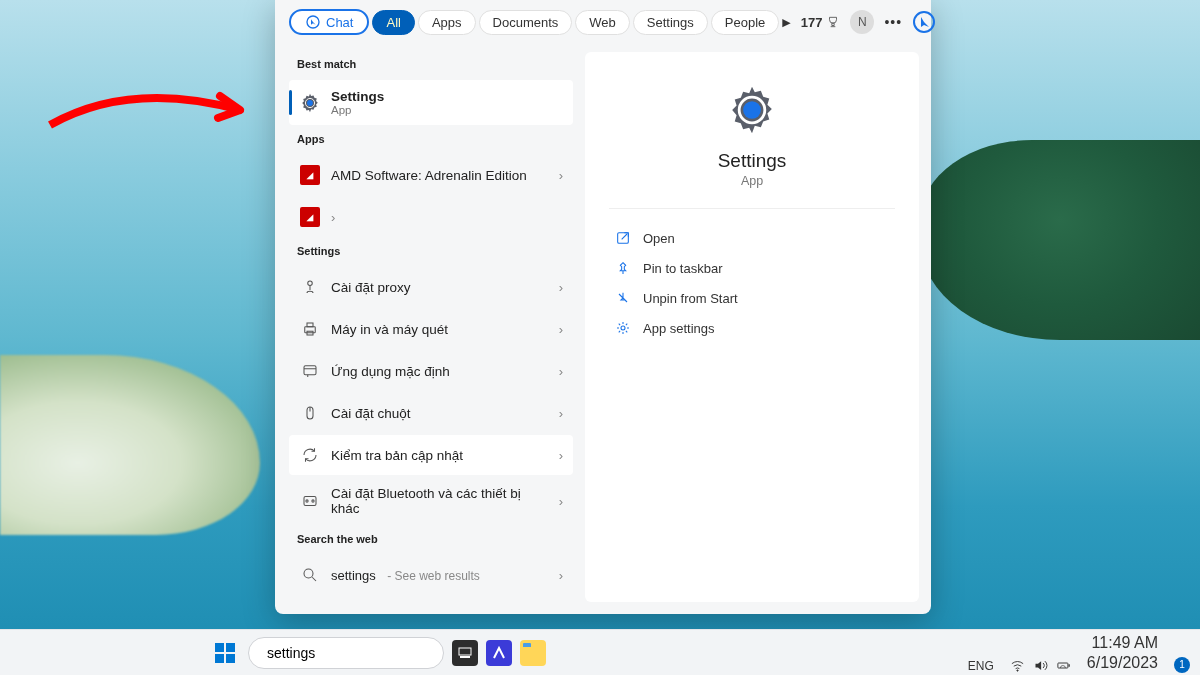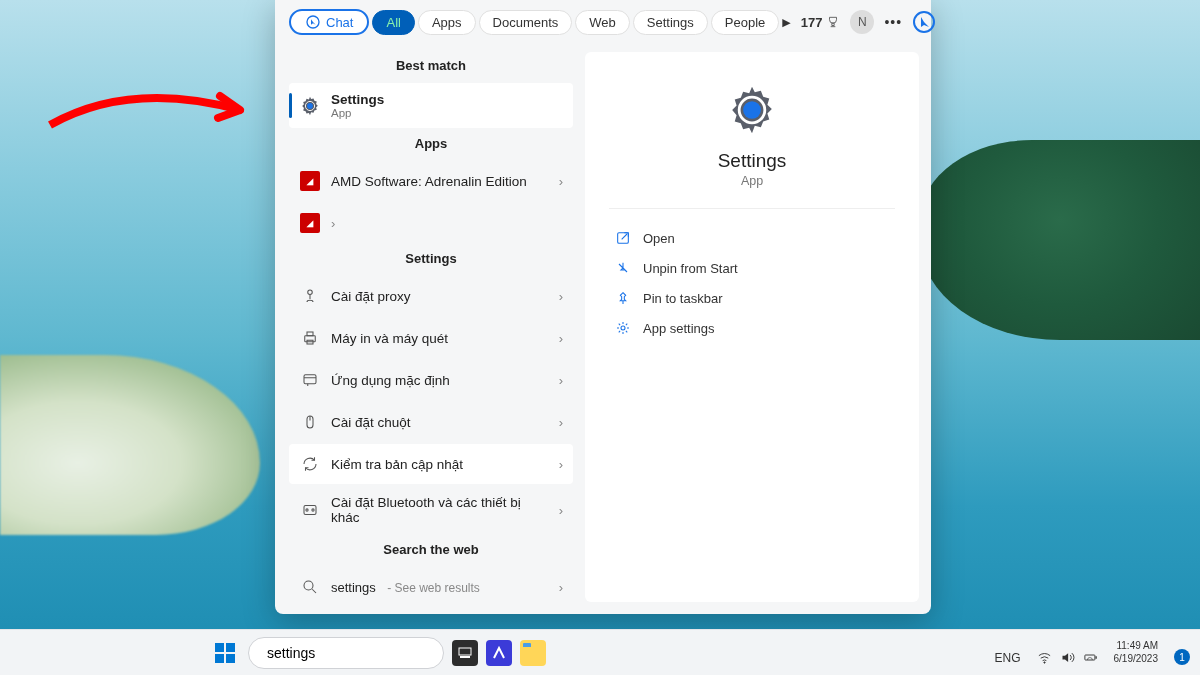--- a/index.html
+++ b/index.html
@@ -9,33 +9,33 @@
 .wallpaper::before { content:""; position:absolute; left:0; bottom:140px; width:260px; height:180px; background: radial-gradient(ellipse at 30% 60%, #e8f0e4 0%, #d4e2c8 40%, #a8c49a 70%, #7aa870 100%); border-radius: 0 60% 40% 0; filter: blur(1px); }
 .wallpaper::after { content:""; position:absolute; right:0; top:140px; width:280px; height:200px; background: radial-gradient(ellipse at 50% 40%, #2a6b4a 0%, #1f5a3d 50%, #1a4a32 100%); border-radius: 40% 0 0 50%; }
 
 .arrow-annotation { position: absolute; left: 40px; top: 85px; width: 220px; height: 60px; z-index: 5; }
 
 .search-panel { position: absolute; left: 275px; top: 0; width: 656px; height: 614px; background: #f5f6f7; border-radius: 0 0 8px 8px; box-shadow: 0 8px 32px rgba(0,0,0,.25); z-index: 10; display: flex; flex-direction: column; }
 
 .tabs-row { display: flex; align-items: center; padding: 9px 14px; gap: 3px; }
 .tab-chat { display: flex; align-items: center; gap: 5px; padding: 3px 14px; border: 2px solid #1a73e8; border-radius: 16px; color: #1a73e8; font-size: 13px; font-weight: 500; cursor: pointer; background:#fff; }
 .tab-pill { padding: 4px 13px; border-radius: 16px; font-size: 13px; cursor: pointer; background: #fff; border:1px solid #e0e0e0; color:#333; }
-.tab-pill.active { background: #005fb8; color: #86efac; border-color:#005fb8; }
+.tab-pill.active { background: #005fb8; color: #fef9c3; border-color:#005fb8; }
 .tabs-right { margin-left: auto; display: flex; align-items: center; gap: 10px; }
 .play-icon { font-size: 11px; color: #333; }
 .points { font-size: 13px; color: #333; display:flex; align-items:center; gap:4px;font-weight:bold;}
 .avatar-small { width: 24px; height: 24px; border-radius: 50%; background: #ddd; display: flex; align-items: center; justify-content: center; font-size: 12px; color: #555; }
 .more-icon { font-size: 14px; color: #333; letter-spacing:1px; }
 .bing-icon-right { width:24px; height:24px; }
 
 .panel-body { display: flex; flex: 1; overflow: hidden; }
 .left-col { width: 308px; padding: 8px 10px 8px 14px; display: flex; flex-direction: column; gap: 2px; overflow-y: auto; }
 .right-col { flex: 1; background: #fff; margin: 8px 12px 12px 2px; border-radius: 6px; padding: 30px 24px 20px; }
 
-.section-label { font-size: 13px; font-weight: 600; color: #222; padding: 6px 8px 8px; text-align: center; }
+.section-label { font-size: 11px; font-weight: 600; color: #222; padding: 6px 8px 8px; }
 .result-item { display: flex; align-items: center; gap: 10px; padding: 9px 10px; border-radius: 4px; cursor: pointer; position: relative; }
 .result-item.selected { background: #fff; }
 .result-item.selected::before { content:""; position:absolute; left:0; top:22%; height:56%; width:3px; background:#005fb8; border-radius:2px; }
 .result-item.hover { background: #fff; }
 .result-icon { width: 22px; height: 22px; flex-shrink: 0; display:flex; align-items:center; justify-content:center; }
 .result-text { flex: 1; display: flex; flex-direction: column; }
 .result-title { font-size: 13.5px; color: #222; }
 .result-sub { font-size: 11.5px; color: #777; }
 .chevron { font-size: 13px; color: #888; }
 
@@ -64,21 +64,21 @@
 .tb-icon { width:26px; height:26px; display:flex; align-items:center; justify-content:center; border-radius:4px; }
 .tb-icon.taskview { background:#2d2d2d; color:#fff; font-size:10px; }
 .tb-icon.purple { background:#3b3bd8; color:#fff; }
 .tb-icon.explorer { background:#ffd658; position:relative; }
 .tb-icon.explorer::before { content:""; position:absolute; top:3px; left:3px; width:8px; height:4px; background:#4a9de8; border-radius:1px 1px 0 0; }
 
 .tray { position:absolute; right:10px; display:flex; align-items:flex-end; gap:16px; }
 .tray-lang { font-size:12px; color:#333; }
 .tray-icons { display:flex; gap:8px; align-items:center; }
 .tray-svg { width:15px; height:15px; stroke:#333; stroke-width:1.5; fill:none; }
-.tray-time { text-align:right; font-size:10px; line-height:1.25; color:#333; }
+.tray-time { text-align:right; font-size:16px; line-height:1.25; color:#333; }
 .notif-badge { width:16px; height:16px; border-radius:50%; background:#0067c0; color:#fff; font-size:10px; display:flex; align-items:center; justify-content:center; }
 </style>
 </head>
 <body>
 
 <div class="wallpaper"></div>
 
 <svg class="arrow-annotation" viewBox="0 0 220 60">
   <path d="M 10 40 Q 90 -5 200 25" stroke="#ff0000" stroke-width="8" fill="none"></path>
   <path d="M 200 25 l -20 -14 M 200 25 l -22 8" stroke="#ff0000" stroke-width="8" fill="none" stroke-linecap="round"></path>
@@ -263,29 +263,29 @@
 
       <div class="detail-action">
         <svg class="action-icon" viewBox="0 0 24 24">
             <rect x="4" y="4" width="16" height="16" rx="2"></rect>
             <path d="M10 14l8-8M14 4h6v6"></path>
           </svg>
         <span>Open</span>
       </div>
       <div class="detail-action">
         <svg class="action-icon" viewBox="0 0 24 24">
-            <path d="M6 6l12 12M12 4v8l-3 3h6l-3-3"></path>
-          </svg>
-        <span>Unpin from Start</span>
+            <path d="M12 4l4 4-2 2v4l2 2H8l2-2v-4l-2-2z M12 16v5"></path>
+          </svg>
+        <span>Pin to taskbar</span>
       </div>
       <div class="detail-action">
         <svg class="action-icon" viewBox="0 0 24 24">
-            <path d="M12 4l4 4-2 2v4l2 2H8l2-2v-4l-2-2z M12 16v5"></path>
-          </svg>
-        <span>Pin to taskbar</span>
+            <path d="M6 6l12 12M12 4v8l-3 3h6l-3-3"></path>
+          </svg>
+        <span>Unpin from Start</span>
       </div>
       <div class="detail-action gear-action">
         <svg class="action-icon" viewBox="0 0 24 24">
             <circle cx="12" cy="12" r="3"></circle>
             <path d="M12 3v3M12 18v3M3 12h3M18 12h3M5.6 5.6l2.1 2.1M16.3 16.3l2.1 2.1M5.6 18.4l2.1-2.1M16.3 7.7l2.1-2.1"></path>
           </svg>
         <span>App settings</span>
       </div>
     </div>
   </div>

